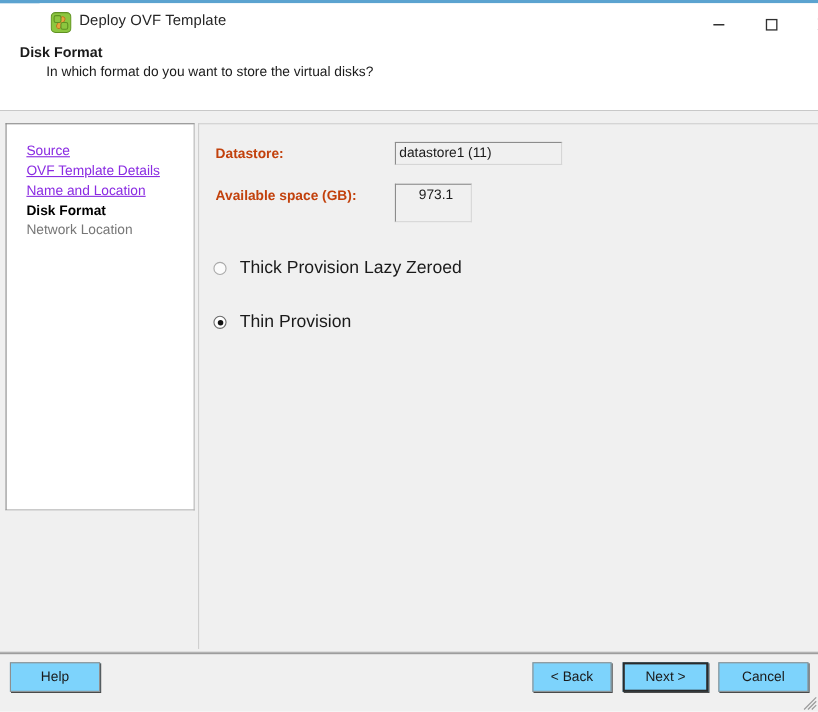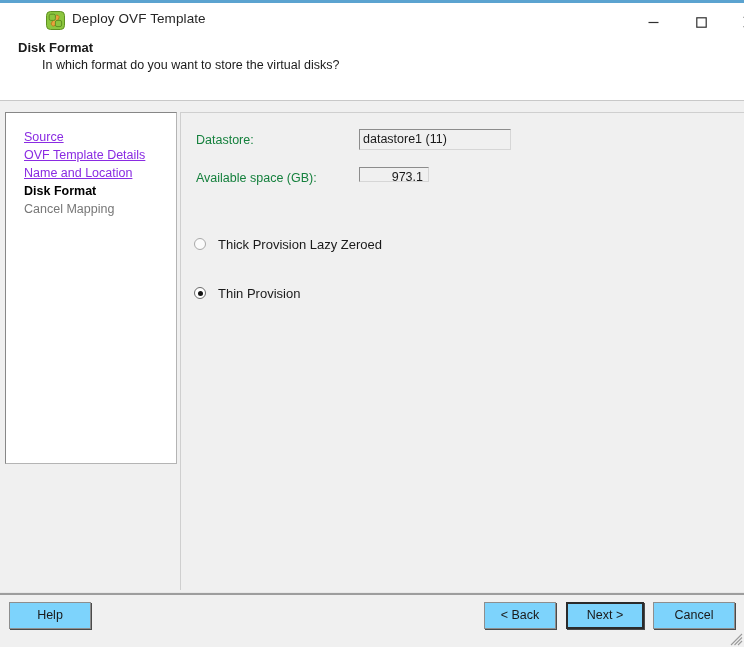--- a/index.html
+++ b/index.html
@@ -133,22 +133,23 @@
     height: 478px;
     background: #f0f0f0;
     border-left: 1px solid #cfcfcf;
     border-top: 1px solid #cfcfcf;
     box-sizing: border-box;
   }
 
   .field-label {
     position: absolute;
     font-size: 12.5px;
-    color: #15803d;
-    white-space: nowrap;
+    color: #c2410c;
+    white-space: nowrap;
+    font-weight: bold;
   }
   .lbl-datastore { left: 15px; top: 20px; }
   .lbl-space     { left: 15px; top: 58px; }
 
   .txtfield {
     position: absolute;
     background: #f0f0f0;
     border: 1px solid #d6d6d6;
     border-top-color: #8c8c8c;
     border-left-color: #8c8c8c;
@@ -159,23 +160,23 @@
     line-height: 19px;
     padding: 0 3px;
   }
   .fld-datastore {
     left: 178px; top: 16px;
     width: 152px; height: 21px;
     text-align: left;
   }
   .fld-space {
     left: 178px; top: 54px;
-    width: 70px; height: 15px;
+    width: 70px; height: 35px;
     text-align: right;
-    padding-right: 5px;
+    padding-right: 16px;
   }
 
   
   .radio-row {
     position: absolute;
     left: 13px;
     display: flex;
     align-items: center;
     height: 16px;
     cursor: default;
@@ -199,21 +200,21 @@
   .radio-mark.on::after {
     content: "";
     position: absolute;
     left: 2.5px; top: 2.5px;
     width: 5px; height: 5px;
     border-radius: 50%;
     background: #121212;
   }
   .radio-text {
     margin-left: 12px;
-    font-size: 13px;
+    font-size: 16px;
     color: #1a1a1a;
     white-space: nowrap;
   }
 
   
   .footer-rule {
     position: absolute;
     left: 0; top: 592px;
     width: 744px;
     height: 2px;
@@ -293,21 +294,21 @@
 <div class="hdr-sub">In which format do you want to store the virtual disks?</div>
 <div class="hdr-rule"></div>
 
 <div class="body-area">
 
   <div class="sidebar">
     <div class="nav-item nav-done">Source</div>
     <div class="nav-item nav-done">OVF Template Details</div>
     <div class="nav-item nav-done">Name and Location</div>
     <div class="nav-item nav-current">Disk Format</div>
-    <div class="nav-item nav-future">Cancel Mapping</div>
+    <div class="nav-item nav-future">Network Location</div>
   </div>
 
   <div class="content">
 
     <div class="field-label lbl-datastore">Datastore:</div>
     <div class="txtfield fld-datastore">datastore1 (11)</div>
 
     <div class="field-label lbl-space">Available space (GB):</div>
     <div class="txtfield fld-space">973.1</div>
 

